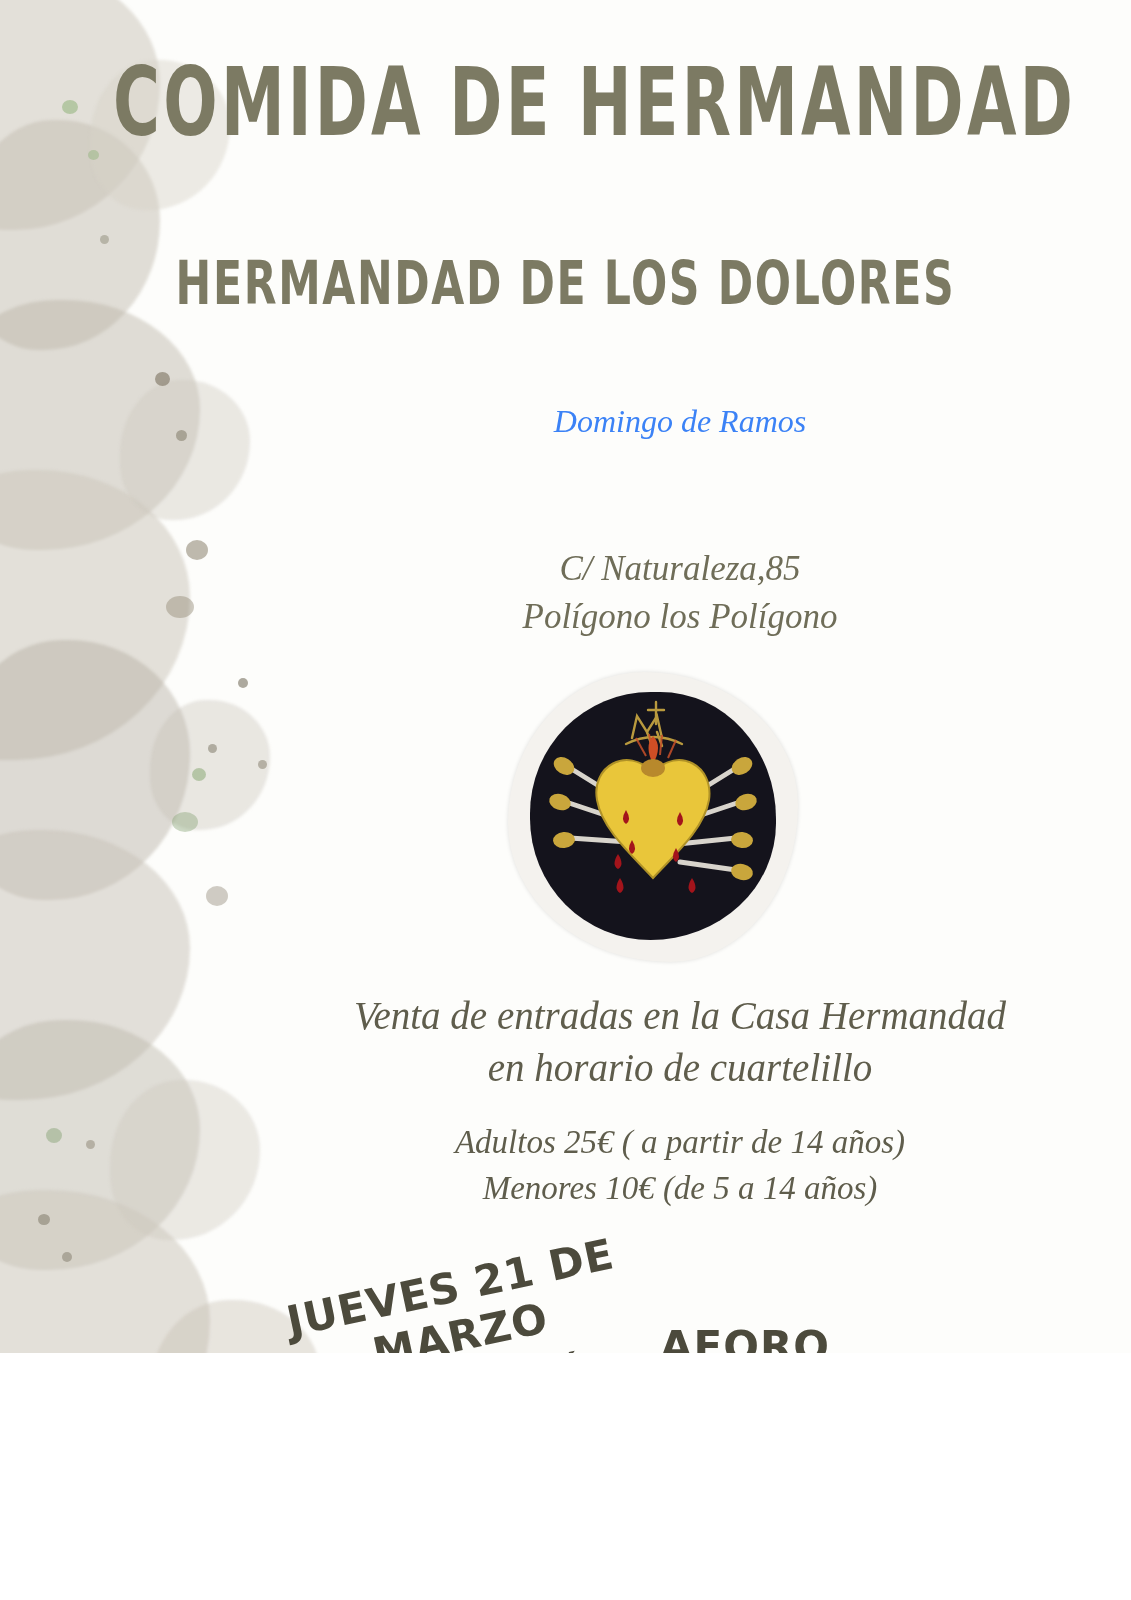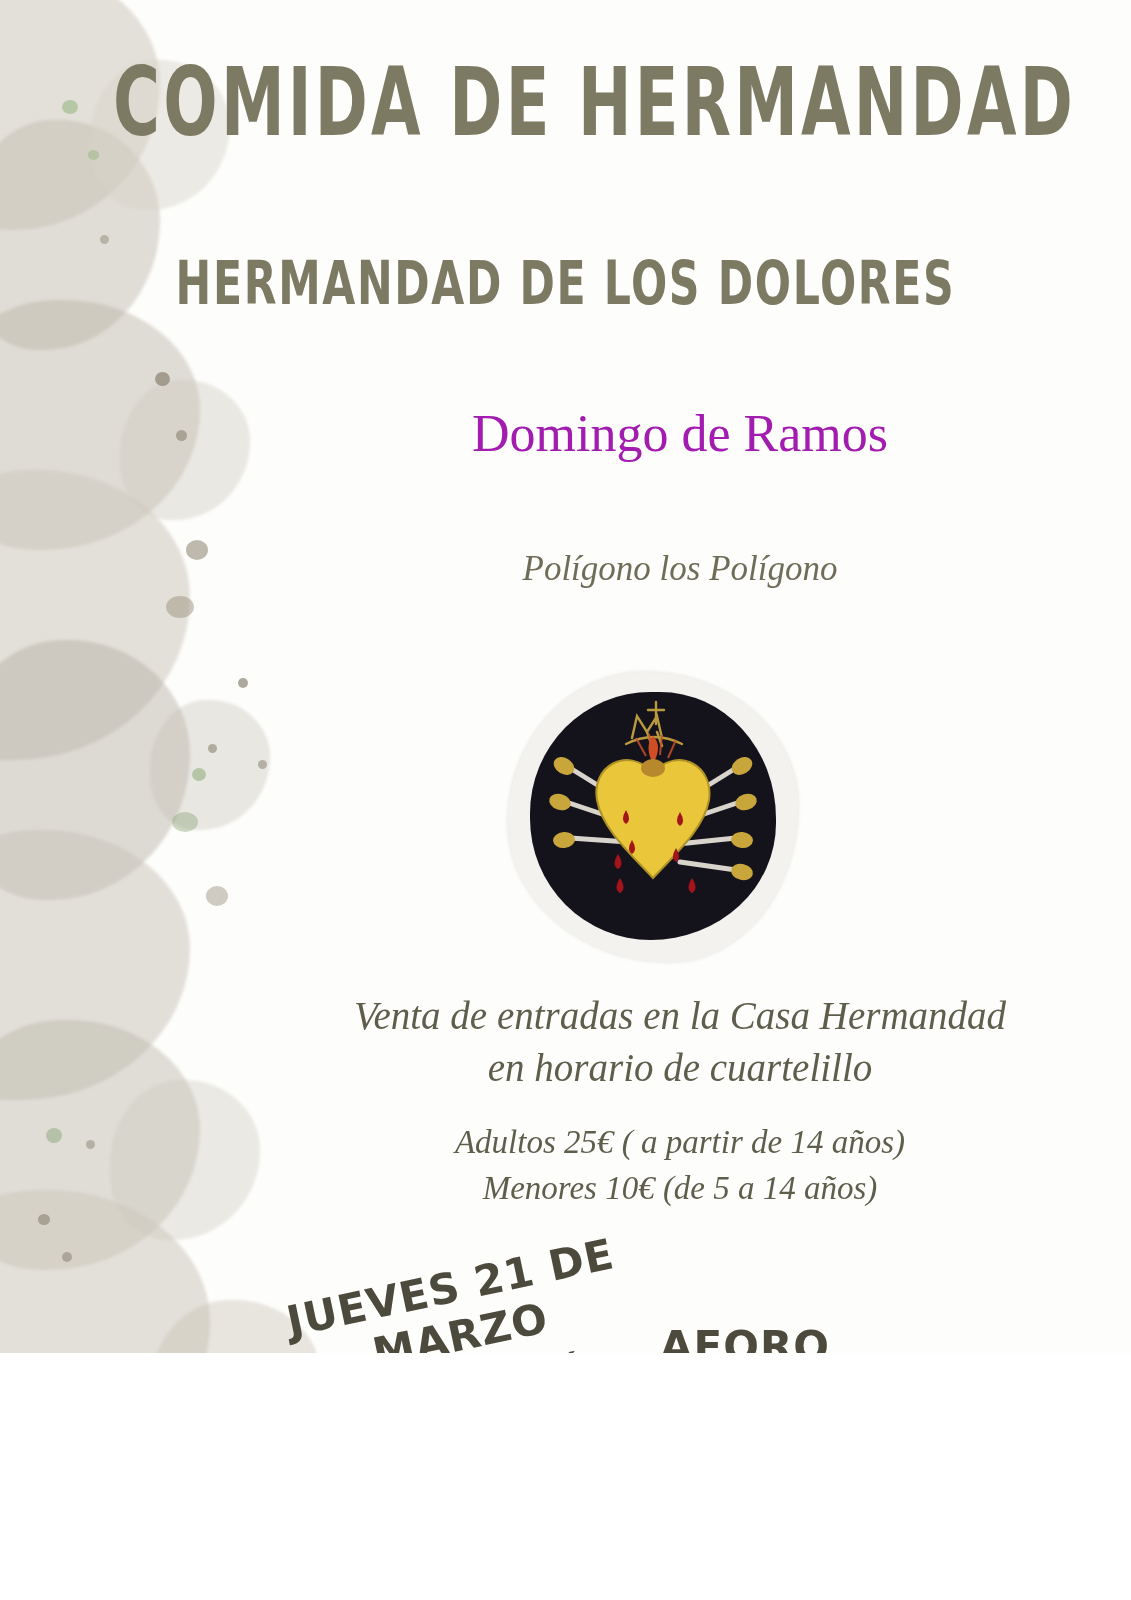--- a/index.html
+++ b/index.html
@@ -64,23 +64,24 @@
     white-space: nowrap;
   }
 
   .date-block {
     position: absolute;
     left: 300px;
     width: 760px;
     top: 400px;
     text-align: center;
     font-family: "Liberation Serif", serif;
-    font-size: 52px;
+    font-style: italic;
+    font-size: 32px;
     line-height: 1.32;
-    color: #a21caf;
+    color: #3b82f6;
   }
   .address-block {
     position: absolute;
     left: 300px;
     width: 760px;
     top: 545px;
     text-align: center;
     font-family: "Liberation Serif", serif;
     font-style: italic;
     font-size: 35px;
@@ -209,20 +210,21 @@
   </div>
 
   <div class="title">COMIDA DE HERMANDAD</div>
   <div class="subtitle">HERMANDAD DE LOS DOLORES</div>
 
   <div class="date-block">
     <div>Domingo de Ramos</div>
   </div>
 
   <div class="address-block">
+    <div>C/ Naturaleza,85</div>
     <div>Polígono los Polígono</div>
   </div>
 
   <div class="emblem-wrap">
     <div class="emblem-paper"></div>
     <div class="emblem-disc"></div>
     <svg width="290" height="290" viewBox="0 0 290 290" style="position:absolute;left:0;top:0;">
 
       <g stroke="#b99a3e" stroke-width="2.4" fill="none" stroke-linecap="round">
         <path d="M148 30 L148 52 M140 38 L156 38"></path>

